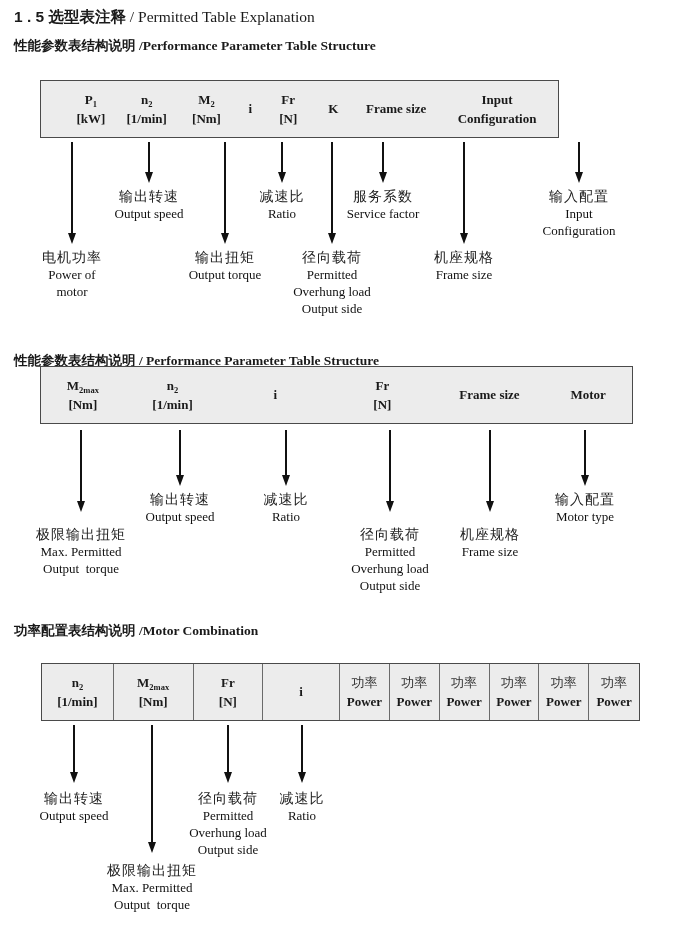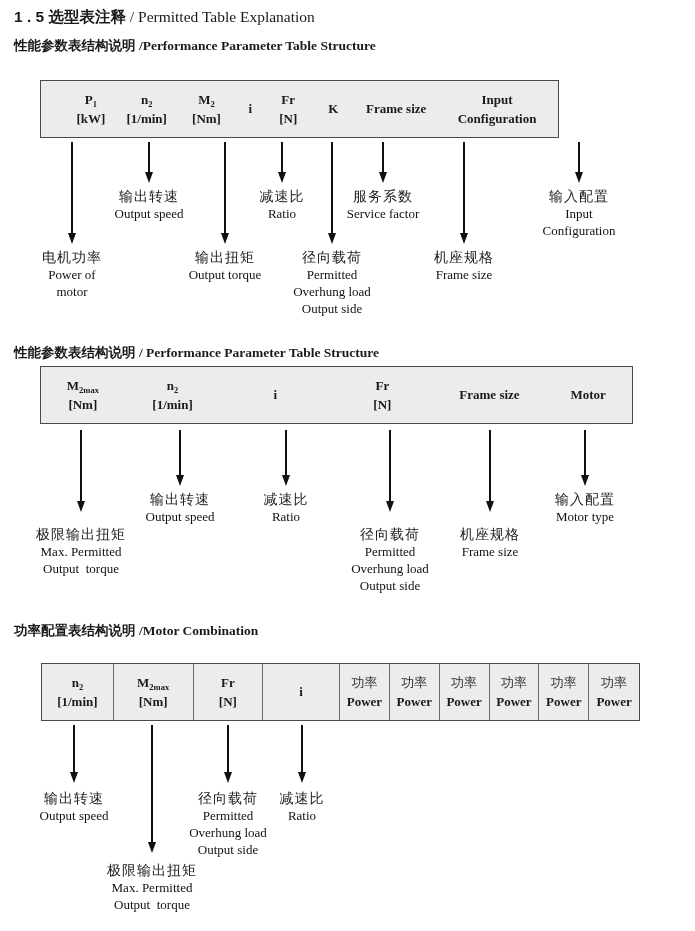--- a/index.html
+++ b/index.html
@@ -108,21 +108,21 @@
         <div class="zh">机座规格</div>
         <div class="en">Frame size</div>
       </div>
       <div class="arrow-line" style="left: 578.4px; top: 142px; height: 31px;"></div>
       <div class="arrow-head" style="left: 574.5px; top: 172px;"></div>
       <div class="callout" style="left: 579px; top: 188px;">
         <div class="zh">输入配置</div>
         <div class="en">Input</div>
         <div class="en">Configuration</div>
       </div>
-      <div class="sec-heading" style="top: 344px; text-align: center;"><span class="zh">性能参数表结构说明</span><span> / </span><span>Performance Parameter Table Structure</span></div>
+      <div class="sec-heading" style="top: 352px; text-align: center;"><span class="zh">性能参数表结构说明</span><span> / </span><span>Performance Parameter Table Structure</span></div>
       <div class="htable" style="left: 40px; top: 366px; width: 593px; height: 58px;">
         <div class="cell" style="width: 84px;">
           <div class="l1"><span>M</span><sub>2max</sub></div>
           <div class="l2">[Nm]</div>
         </div>
         <div class="cell" style="width: 96px;">
           <div class="l1"><span>n</span><sub>2</sub></div>
           <div class="l2">[1/min]</div>
         </div>
         <div class="cell" style="width: 110px;">

